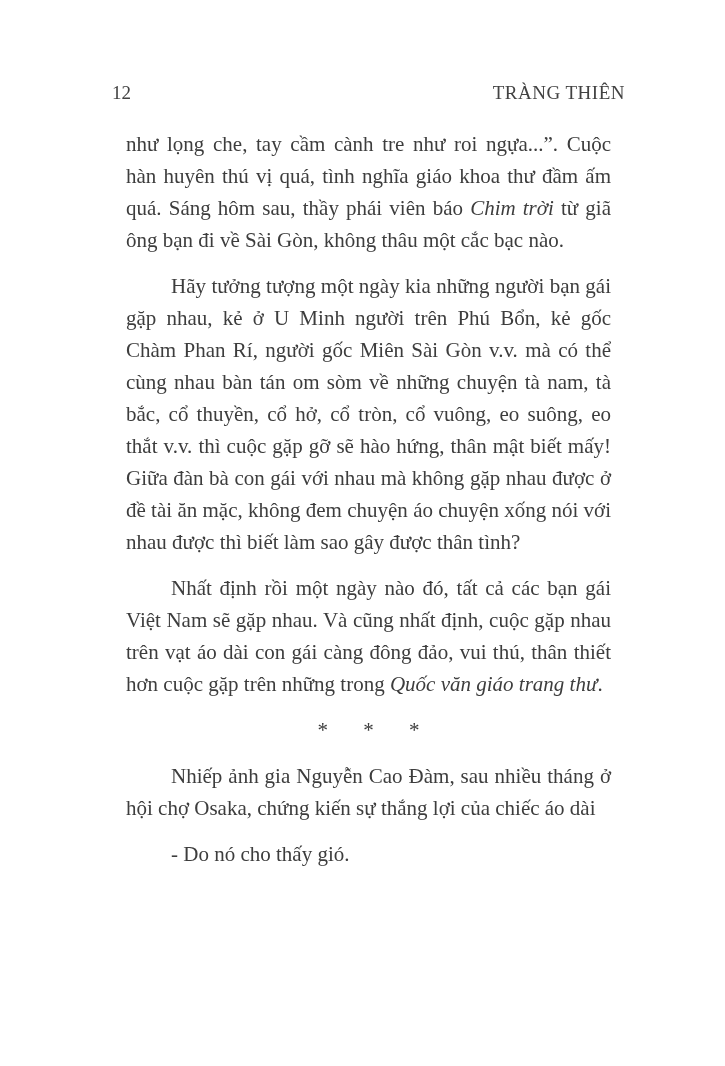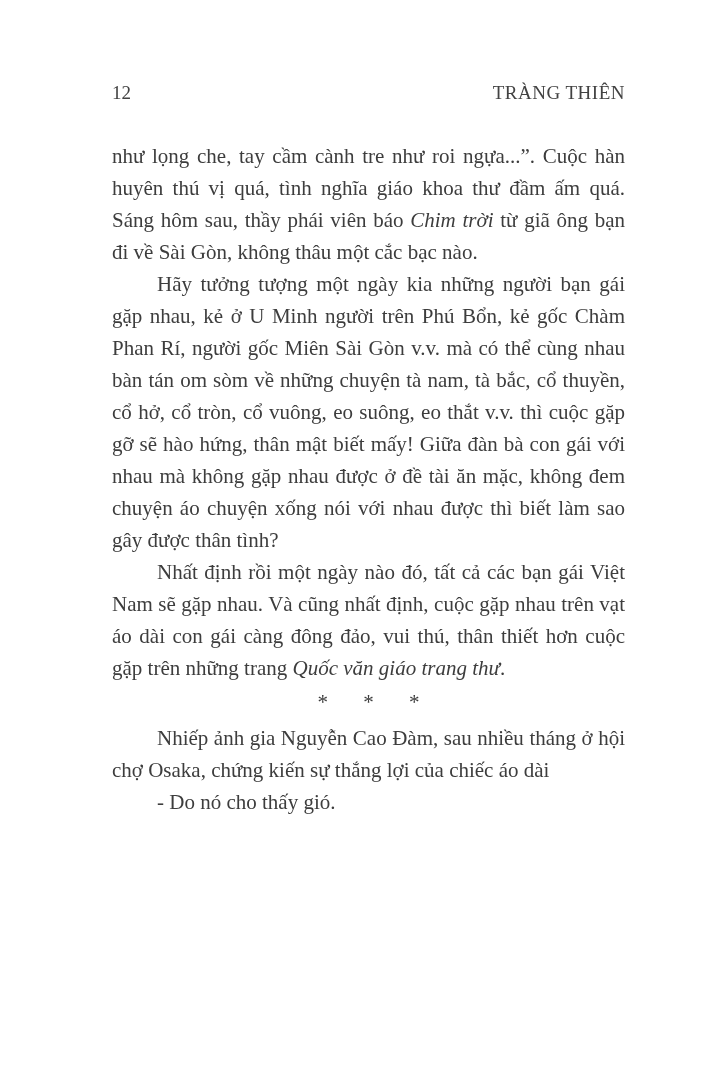--- a/index.html
+++ b/index.html
@@ -21,32 +21,32 @@
     padding: 82px 100px 0 112px;
     background: #ffffff;
   }
   .page-header {
     display: flex;
     justify-content: space-between;
     align-items: baseline;
     font-size: 19px;
     line-height: 22px;
     color: #424242;
-    margin-bottom: 36px;
+    margin-bottom: 24px;
   }
   .running-title {
     letter-spacing: 0.5px;
   }
   .page-body {
     font-size: 21px;
     line-height: 32px;
     text-align: justify;
   }
   p.para {
-    margin: 0;
+    margin: 14px;
     padding: 0;
   }
   p.para.indent {
     text-indent: 45px;
     font-family: Liberation Serif, serif;
   }
   .separator {
     margin: 2px 0 4px 0;
     text-align: center;
     text-indent: 0;
@@ -62,18 +62,18 @@
 <div class="page">
   <div class="page-header">
     <span class="page-number">12</span>
     <span class="running-title">TRÀNG THIÊN</span>
   </div>
 
   <div class="page-body">
 
   <p class="para"><span>như lọng che, tay cầm cành tre như roi ngựa...”. Cuộc hàn huyên thú vị quá, tình nghĩa giáo khoa thư đầm ấm quá. Sáng hôm sau, thầy phái viên báo </span><em>Chim trời</em><span> từ giã ông bạn đi về Sài Gòn, không thâu một cắc bạc nào.</span></p>
       <p class="para indent"><span>Hãy tưởng tượng một ngày kia những người bạn gái gặp nhau, kẻ ở U Minh người trên Phú Bổn, kẻ gốc Chàm Phan Rí, người gốc Miên Sài Gòn v.v. mà có thể cùng nhau bàn tán om sòm về những chuyện tà nam, tà bắc, cổ thuyền, cổ hở, cổ tròn, cổ vuông, eo suông, eo thắt v.v. thì cuộc gặp gỡ sẽ hào hứng, thân mật biết mấy! Giữa đàn bà con gái với nhau mà không gặp nhau được ở đề tài ăn mặc, không đem chuyện áo chuyện xống nói với nhau được thì biết làm sao gây được thân tình?</span></p>
-      <p class="para indent"><span>Nhất định rồi một ngày nào đó, tất cả các bạn gái Việt Nam sẽ gặp nhau. Và cũng nhất định, cuộc gặp nhau trên vạt áo dài con gái càng đông đảo, vui thú, thân thiết hơn cuộc gặp trên những trang </span><em>Quốc văn giáo trang thư</em><span>.</span></p>
+      <p class="para indent"><span>Nhất định rồi một ngày nào đó, tất cả các bạn gái Việt Nam sẽ gặp nhau. Và cũng nhất định, cuộc gặp nhau trên vạt áo dài con gái càng đông đảo, vui thú, thân thiết hơn cuộc gặp trên những trong </span><em>Quốc văn giáo trang thư</em><span>.</span></p>
       <div class="separator">* * *</div>
       <p class="para indent"><span>Nhiếp ảnh gia Nguyễn Cao Đàm, sau nhiều tháng ở hội chợ Osaka, chứng kiến sự thắng lợi của chiếc áo dài</span></p>
       <p class="para indent"><span>- Do nó cho thấy gió.</span></p>
     </div>
 </div>
 
 </body></html>

